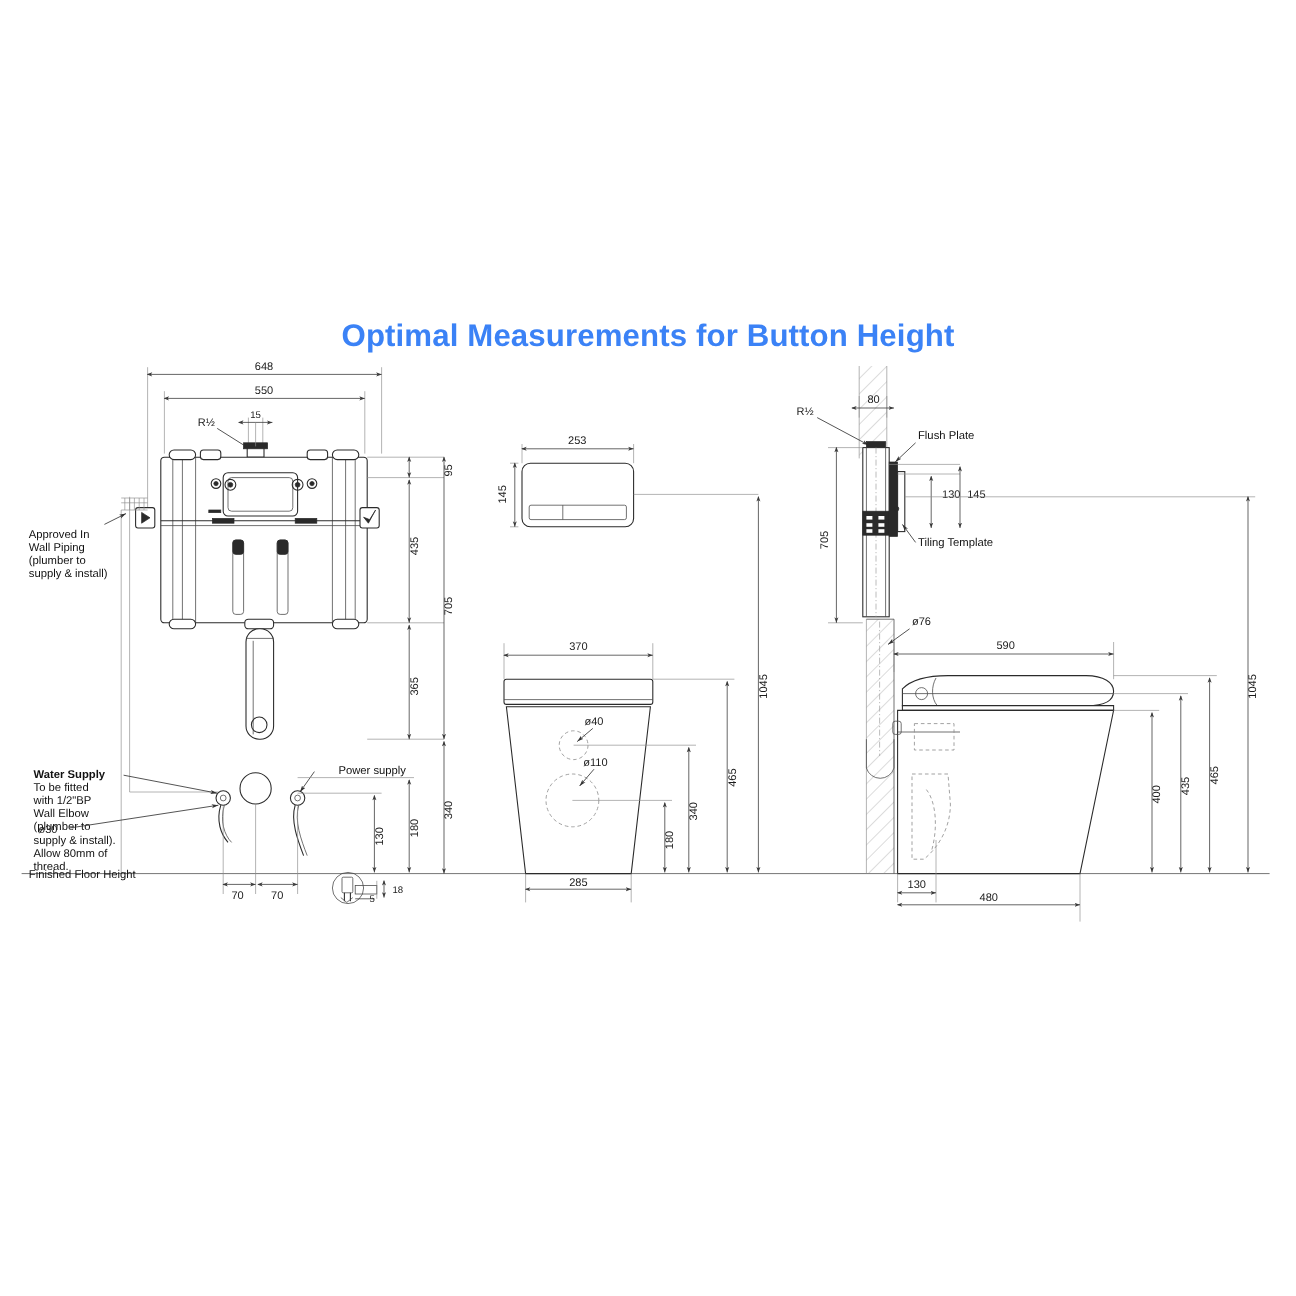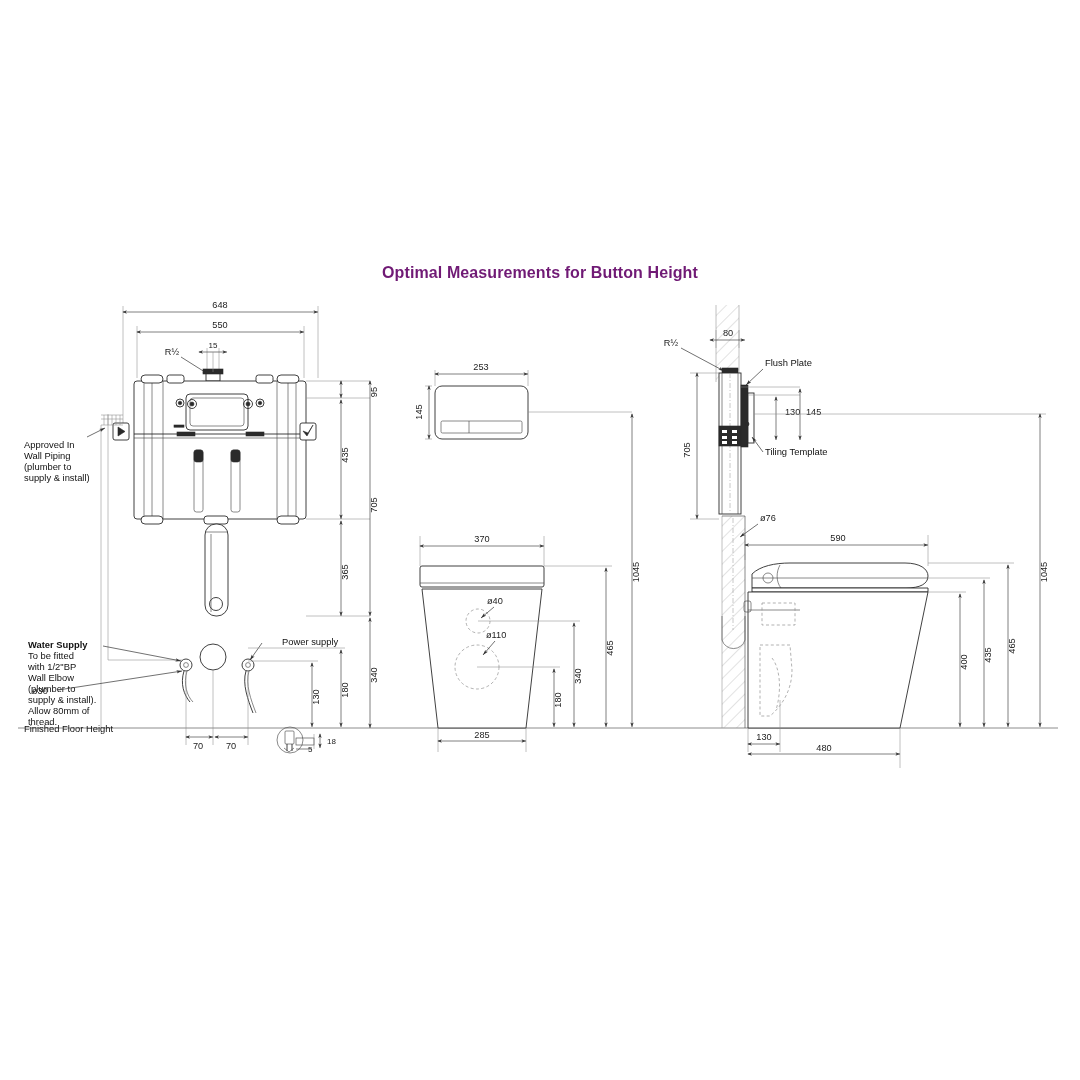--- a/index.html
+++ b/index.html
@@ -19,24 +19,24 @@
     width: 1080px;
     height: 1080px;
     background: #ffffff;
   }
   #drawing-title {
     position: absolute;
     left: 0;
     top: 264px;
     width: 1080px;
     text-align: center;
-    font-size: 16px;
+    font-size: 26px;
     font-weight: bold;
     letter-spacing: 0.1px;
-    color: #701a75;
+    color: #3b82f6;
   }
   svg.canvas {
     position: absolute;
     left: 0;
     top: 0;
     width: 1080px;
     height: 1080px;
   }
   .dimtext {
     font-family: "Liberation Sans", sans-serif;

